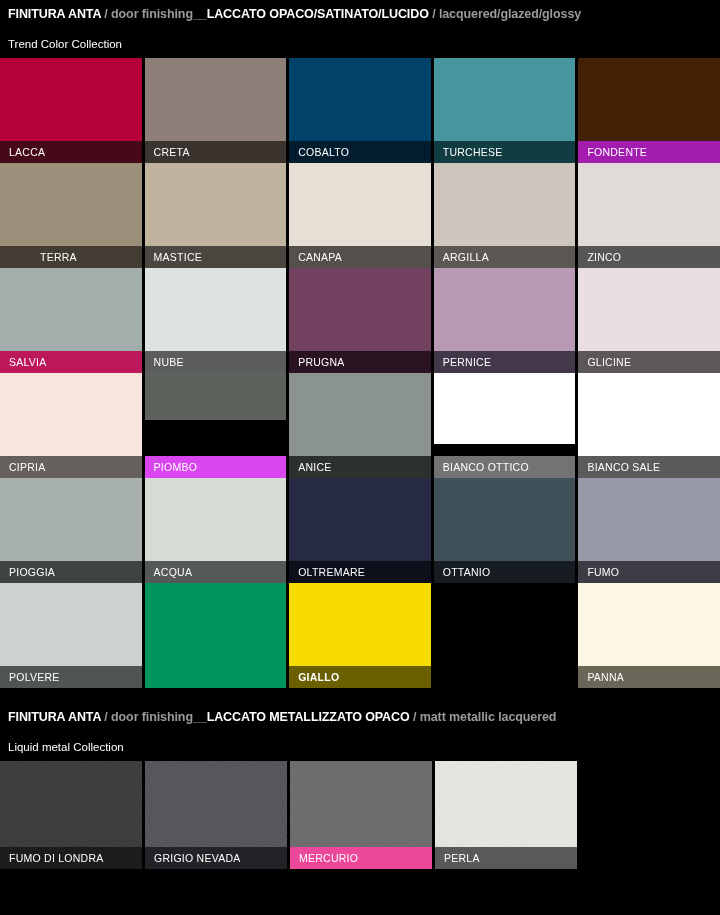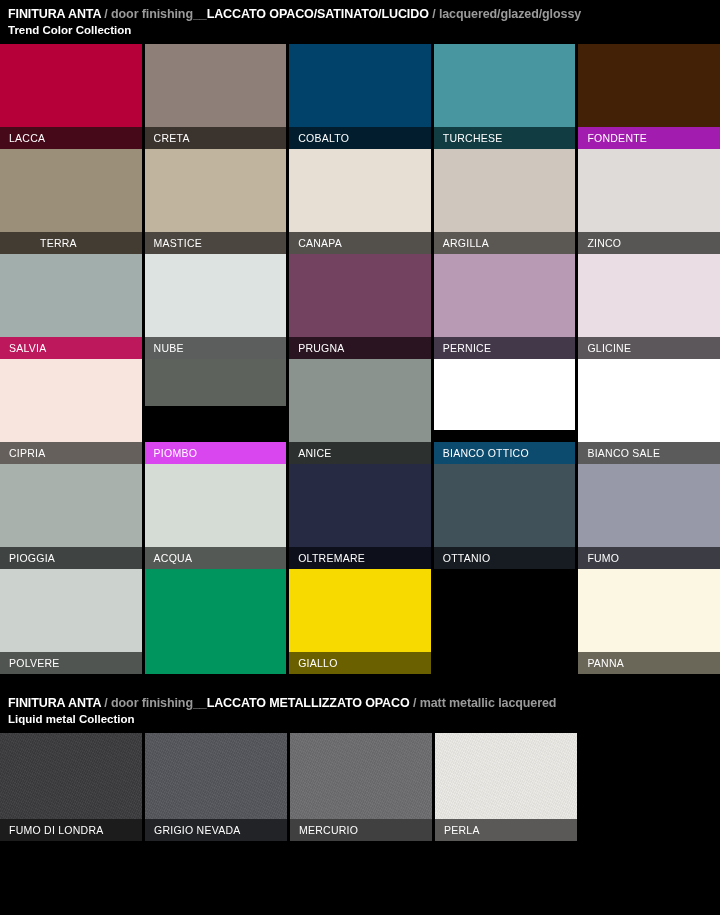--- a/index.html
+++ b/index.html
@@ -34,24 +34,24 @@
     letter-spacing: -0.1px;
   }
 
   .header-line1 .dim {
     color: #9a9a9a;
     font-weight: bold;
   }
 
   .header-line2 {
     font-size: 11.5px;
-    font-weight: bold;
+    font-weight: normal;
     line-height: 15px;
     color: #ffffff;
-    margin-top: 1px;
+    margin-top: 15px;
   }
 
   
   .swatch-grid {
     display: block;
     width: 720px;
   }
 
   .swatch-row {
     display: flex;
@@ -196,21 +196,21 @@
           <div class="swatch">
             <div class="swatch-chip" style="background-color: rgb(94, 98, 93);"></div>
             <div class="swatch-label" style="background-color: #d946ef; margin-top: 36px;">PIOMBO</div>
           </div>
           <div class="swatch">
             <div class="swatch-chip" style="background-color: rgb(139, 147, 142);"></div>
             <div class="swatch-label" style="background-color: rgb(44, 48, 46);">ANICE</div>
           </div>
           <div class="swatch">
             <div class="swatch-chip" style="background-color: rgb(255, 255, 255);"></div>
-            <div class="swatch-label" style="background-color: #0c4a6e; margin-top: 12px;">BIANCO OTTICO</div>
+            <div class="swatch-label" style="background-color: #737373; margin-top: 12px;">BIANCO OTTICO</div>
           </div>
           <div class="swatch">
             <div class="swatch-chip" style="background-color: rgb(255, 255, 255);"></div>
             <div class="swatch-label" style="background-color: rgb(91, 91, 91);">BIANCO SALE</div>
           </div>
         </div>
         <div class="swatch-row">
           <div class="swatch">
             <div class="swatch-chip" style="background-color: rgb(169, 177, 173);"></div>
             <div class="swatch-label" style="background-color: rgb(63, 68, 66);">PIOGGIA</div>
@@ -235,21 +235,21 @@
         <div class="swatch-row">
           <div class="swatch">
             <div class="swatch-chip" style="background-color: rgb(204, 210, 205);"></div>
             <div class="swatch-label" style="background-color: rgb(81, 85, 81);">POLVERE</div>
           </div>
           <div class="swatch">
             <div class="swatch-chip" style="background-color: rgb(0, 149, 95);"></div>
           </div>
           <div class="swatch">
             <div class="swatch-chip" style="background-color: rgb(247, 219, 0);"></div>
-            <div class="swatch-label" style="background-color: rgb(107, 96, 0);">GIALLO</div>
+            <div class="swatch-label" style="background-color: rgb(107, 96, 0); font-weight: bold;">GIALLO</div>
           </div>
           <div class="swatch">
             <div class="swatch-chip" style="background-color: rgb(0, 0, 0);"></div>
           </div>
           <div class="swatch">
             <div class="swatch-chip" style="background-color: rgb(251, 247, 227);"></div>
             <div class="swatch-label" style="background-color: rgb(106, 103, 89);">PANNA</div>
           </div>
         </div>
       </div>
@@ -263,21 +263,21 @@
           <div class="swatch">
             <div class="swatch-chip metal" style="background-color: rgb(59, 59, 61);"></div>
             <div class="swatch-label" style="background-color: rgb(28, 28, 29);">FUMO DI LONDRA</div>
           </div>
           <div class="swatch">
             <div class="swatch-chip metal" style="background-color: rgb(84, 86, 92);"></div>
             <div class="swatch-label" style="background-color: rgb(34, 35, 38);">GRIGIO NEVADA</div>
           </div>
           <div class="swatch">
             <div class="swatch-chip metal" style="background-color: rgb(109, 109, 112);"></div>
-            <div class="swatch-label" style="background-color: #404040;">MERCURIO</div>
+            <div class="swatch-label" style="background-color: #ec4899;">MERCURIO</div>
           </div>
           <div class="swatch">
             <div class="swatch-chip metal" style="background-color: rgb(236, 234, 229);"></div>
             <div class="swatch-label" style="background-color: rgb(90, 89, 87);">PERLA</div>
           </div>
         </div>
       </div>
     </div>
 </div>
 

